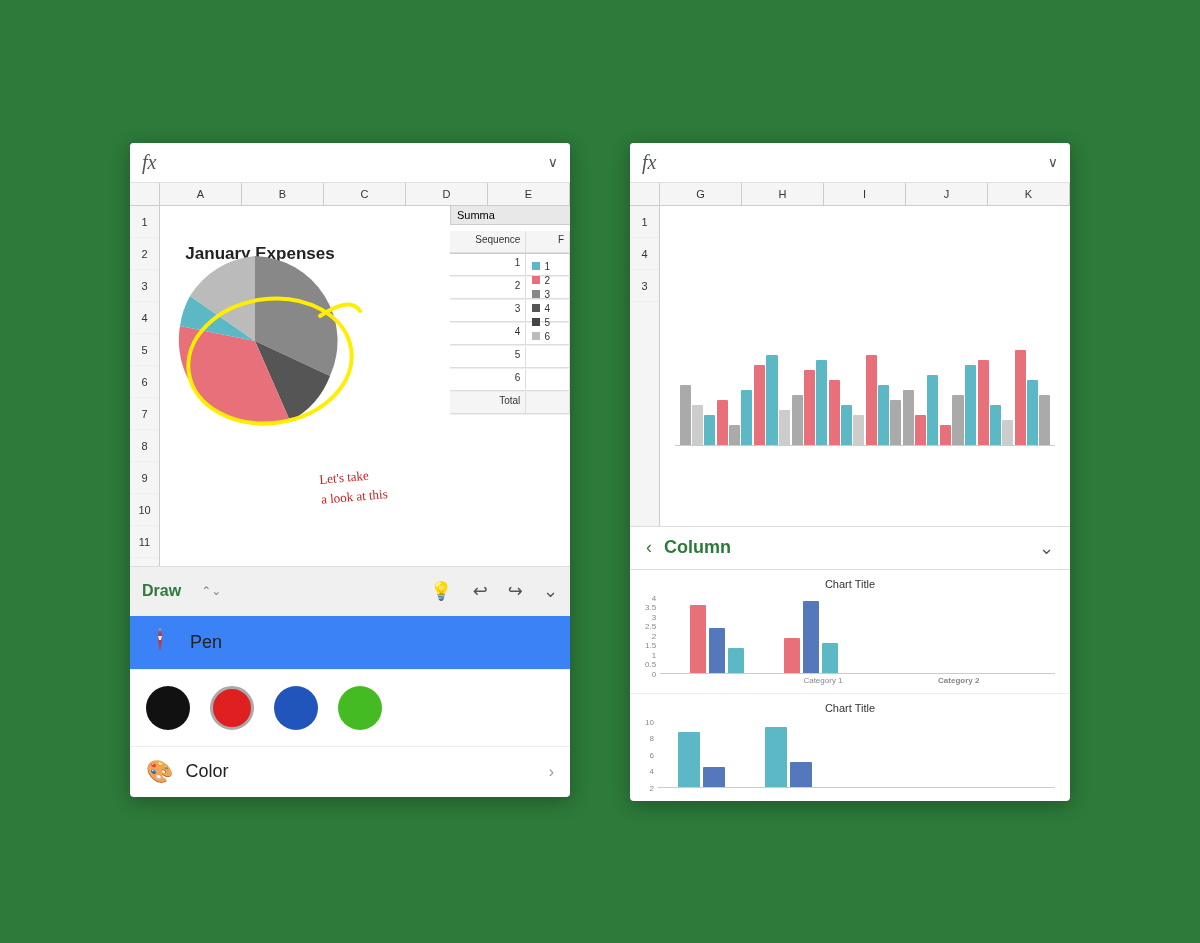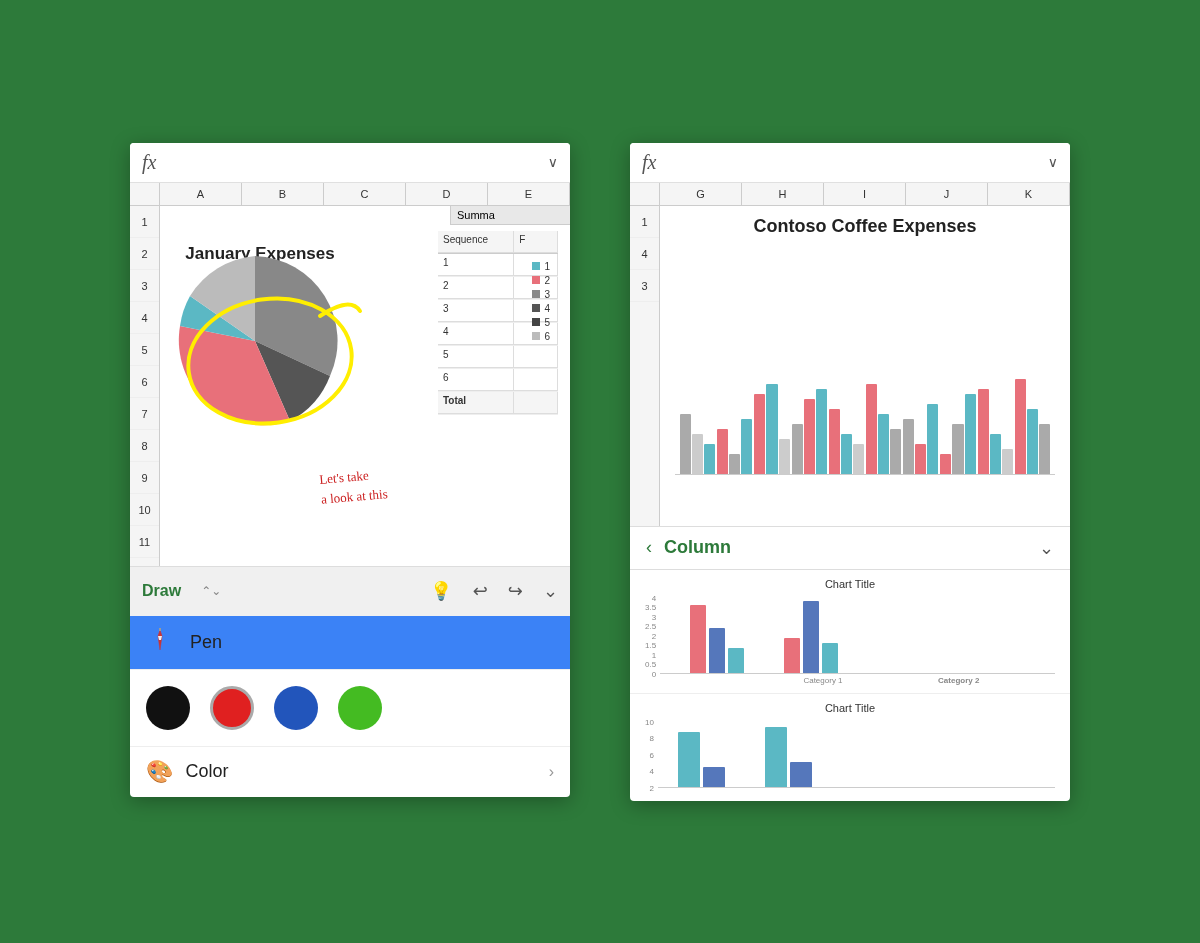--- a/index.html
+++ b/index.html
@@ -142,22 +142,23 @@
       width: 8px;
       height: 8px;
       margin-right: 4px;
       flex-shrink: 0;
     }
 
     
     .table-area {
       position: absolute;
       top: 0;
-      right: 12px;
+      right: 0;
       width: 120px;
+      text-align: right;
     }
     .table-cell {
       font-size: 10px;
       padding: 3px 5px;
       border-right: 1px solid #ddd;
       border-bottom: 1px solid #ddd;
       min-height: 22px;
       color: #333;
     }
 
@@ -382,21 +383,21 @@
             </div>
           <div style="display:flex;border-bottom:1px solid #eee;">
               <div class="table-cell" style="flex:2;font-size:10px;">5</div>
               <div class="table-cell" style="flex:1;font-size:10px;color:#999;"></div>
             </div>
           <div style="display:flex;border-bottom:1px solid #eee;">
               <div class="table-cell" style="flex:2;font-size:10px;">6</div>
               <div class="table-cell" style="flex:1;font-size:10px;color:#999;"></div>
             </div>
           <div style="display:flex;border-bottom:1px solid #eee;background:#f5f5f5;">
-            <div class="table-cell" style="flex:2;font-size:10px;font-weight:bold;">Total</div>
+            <div class="table-cell" style="flex:2;font-size:10px;font-weight:normal;">Total</div>
             <div class="table-cell" style="flex:1;"></div>
           </div>
         </div>
 
         <div class="chart-title-left" style="position:absolute;top:22px;left:0;width:200px;text-align:center;font-size:17px;margin-top:16px;">January Expenses</div>
 
         <div class="pie-container">
           <svg width="190" height="190" viewBox="0 0 190 190">
 
             <path d="M95,95 L95,10 A85,85 0 0,1 170,130 Z" fill="#888888"></path>
@@ -503,21 +504,20 @@
       <div class="col-header">K</div>
     </div>
 
     <div style="display:flex;height:320px;">
       <div class="row-nums">
         <div class="row-num">1</div>
         <div class="row-num">4</div>
         <div class="row-num">3</div>
       </div>
       <div style="flex:1;padding:10px 15px;overflow:hidden;position:relative;">
-        <div class="right-chart-title">Contoso Coffee Expenses</div>
 
 
         <div class="bar-chart" id="bar-chart-right">
         <div class="bar-group">
               <div class="bar" style="height: 60px; background: rgb(170, 170, 170);"></div>
               <div class="bar" style="height: 40px; background: rgb(204, 204, 204);"></div>
               <div class="bar" style="height: 30px; background: rgb(91, 184, 196);"></div>
             </div>
             <div class="bar-group">
               <div class="bar" style="height: 45px; background: rgb(232, 112, 122);"></div>

